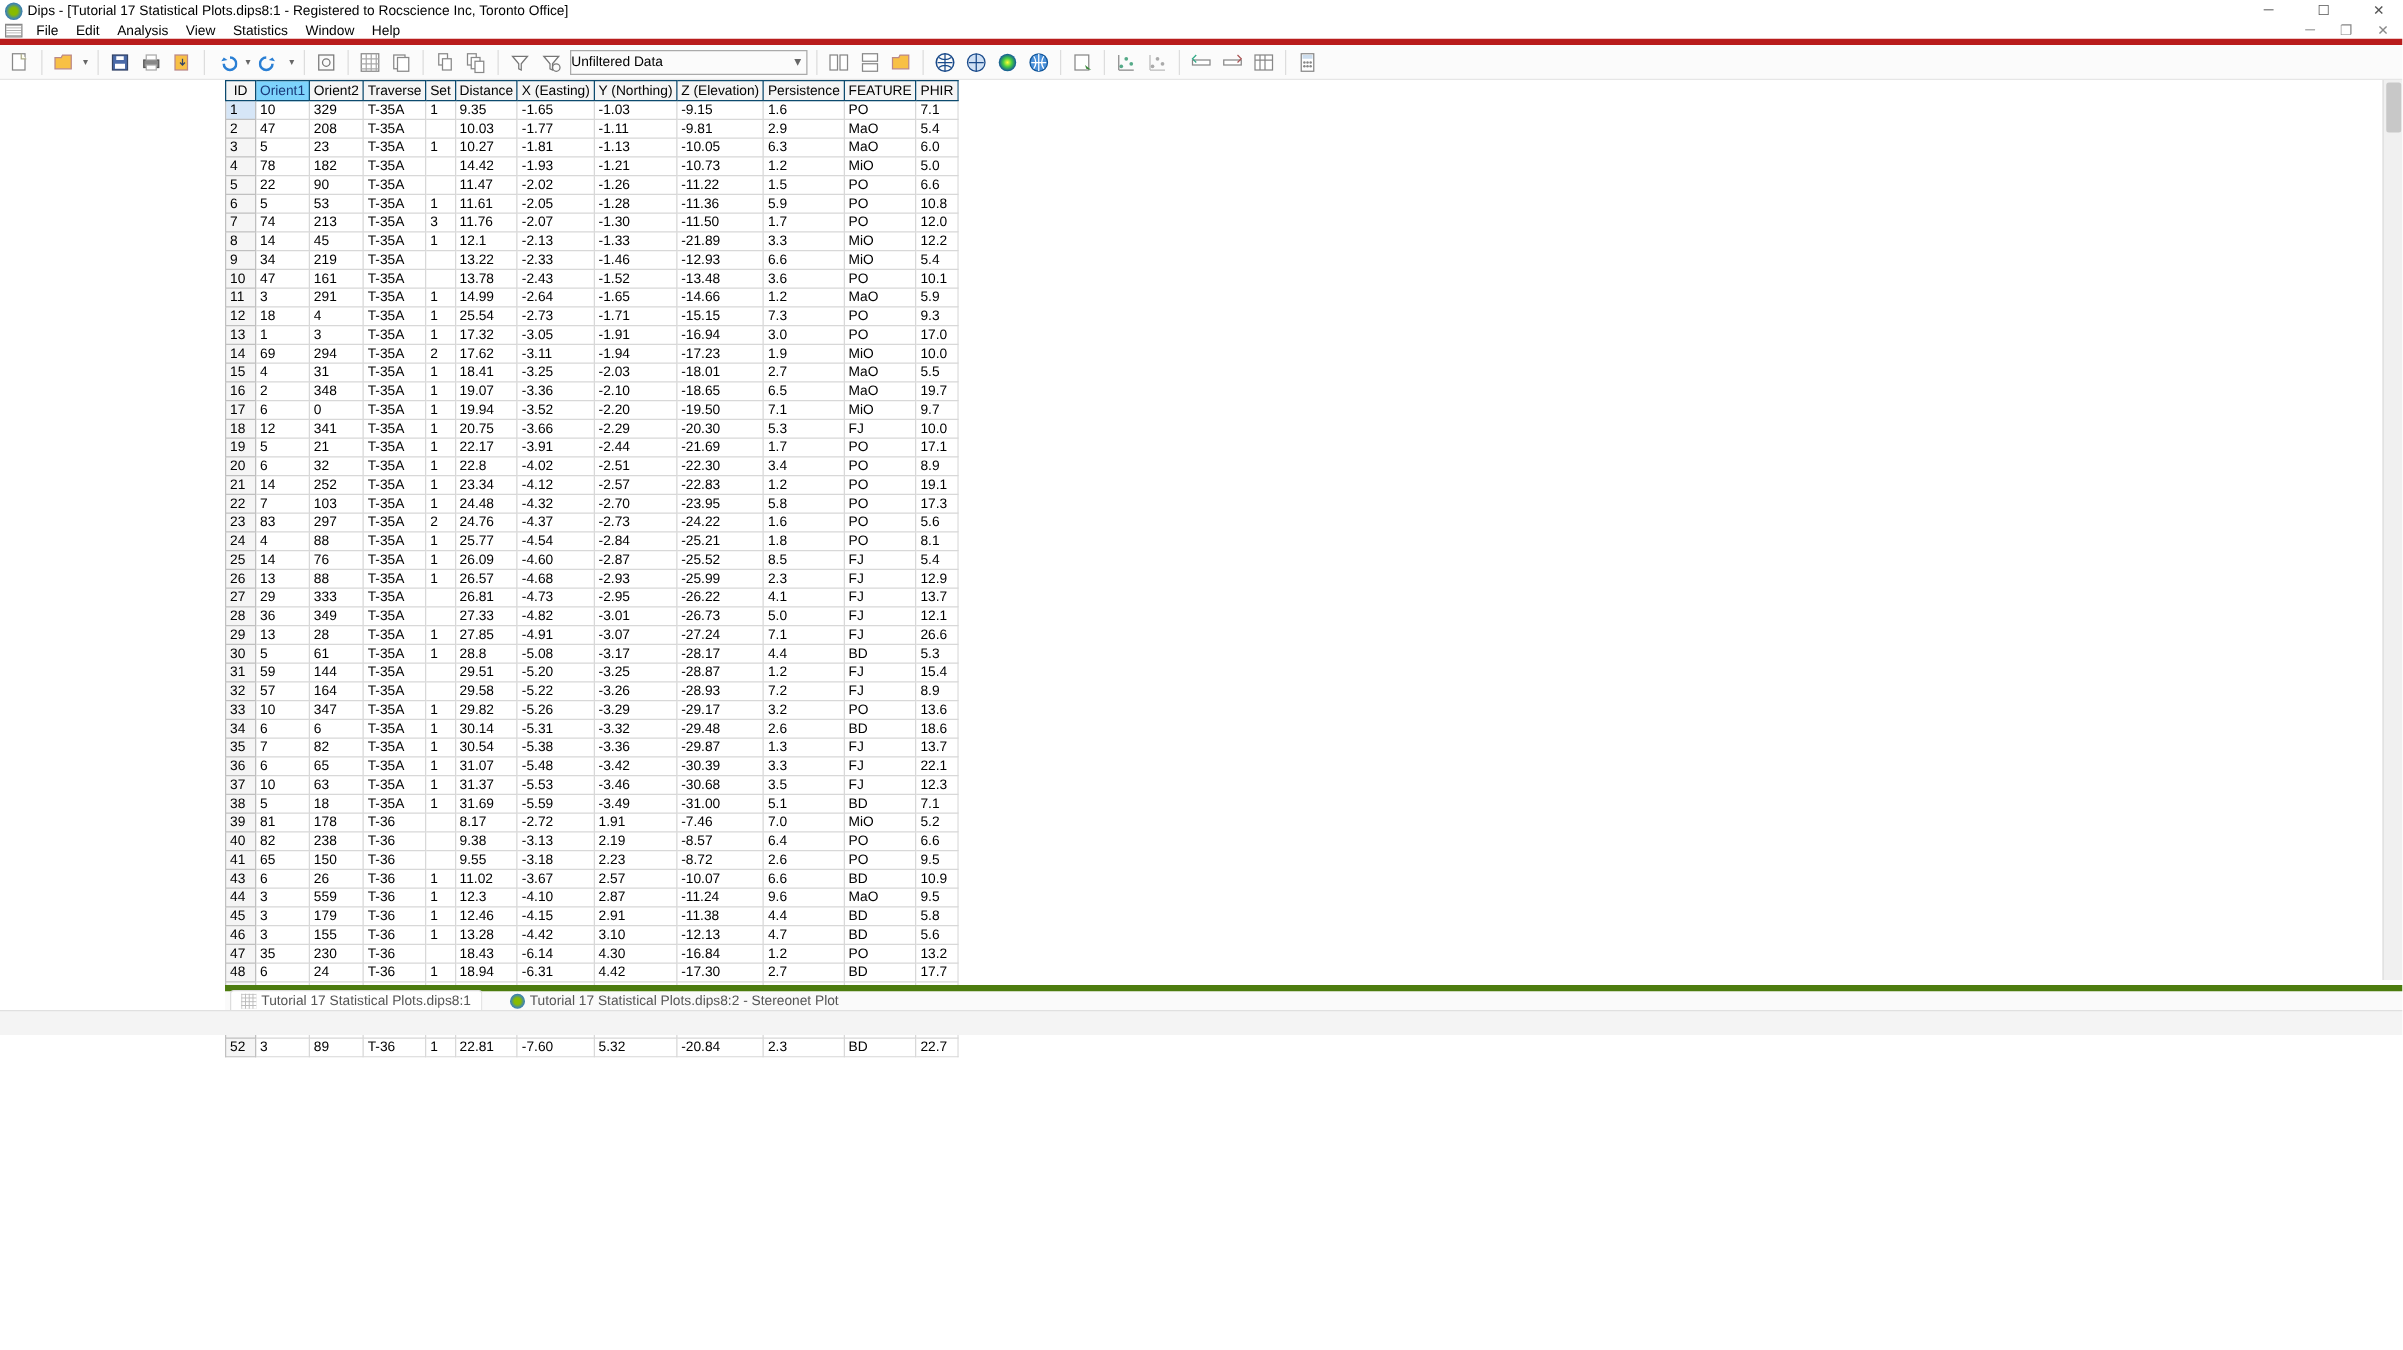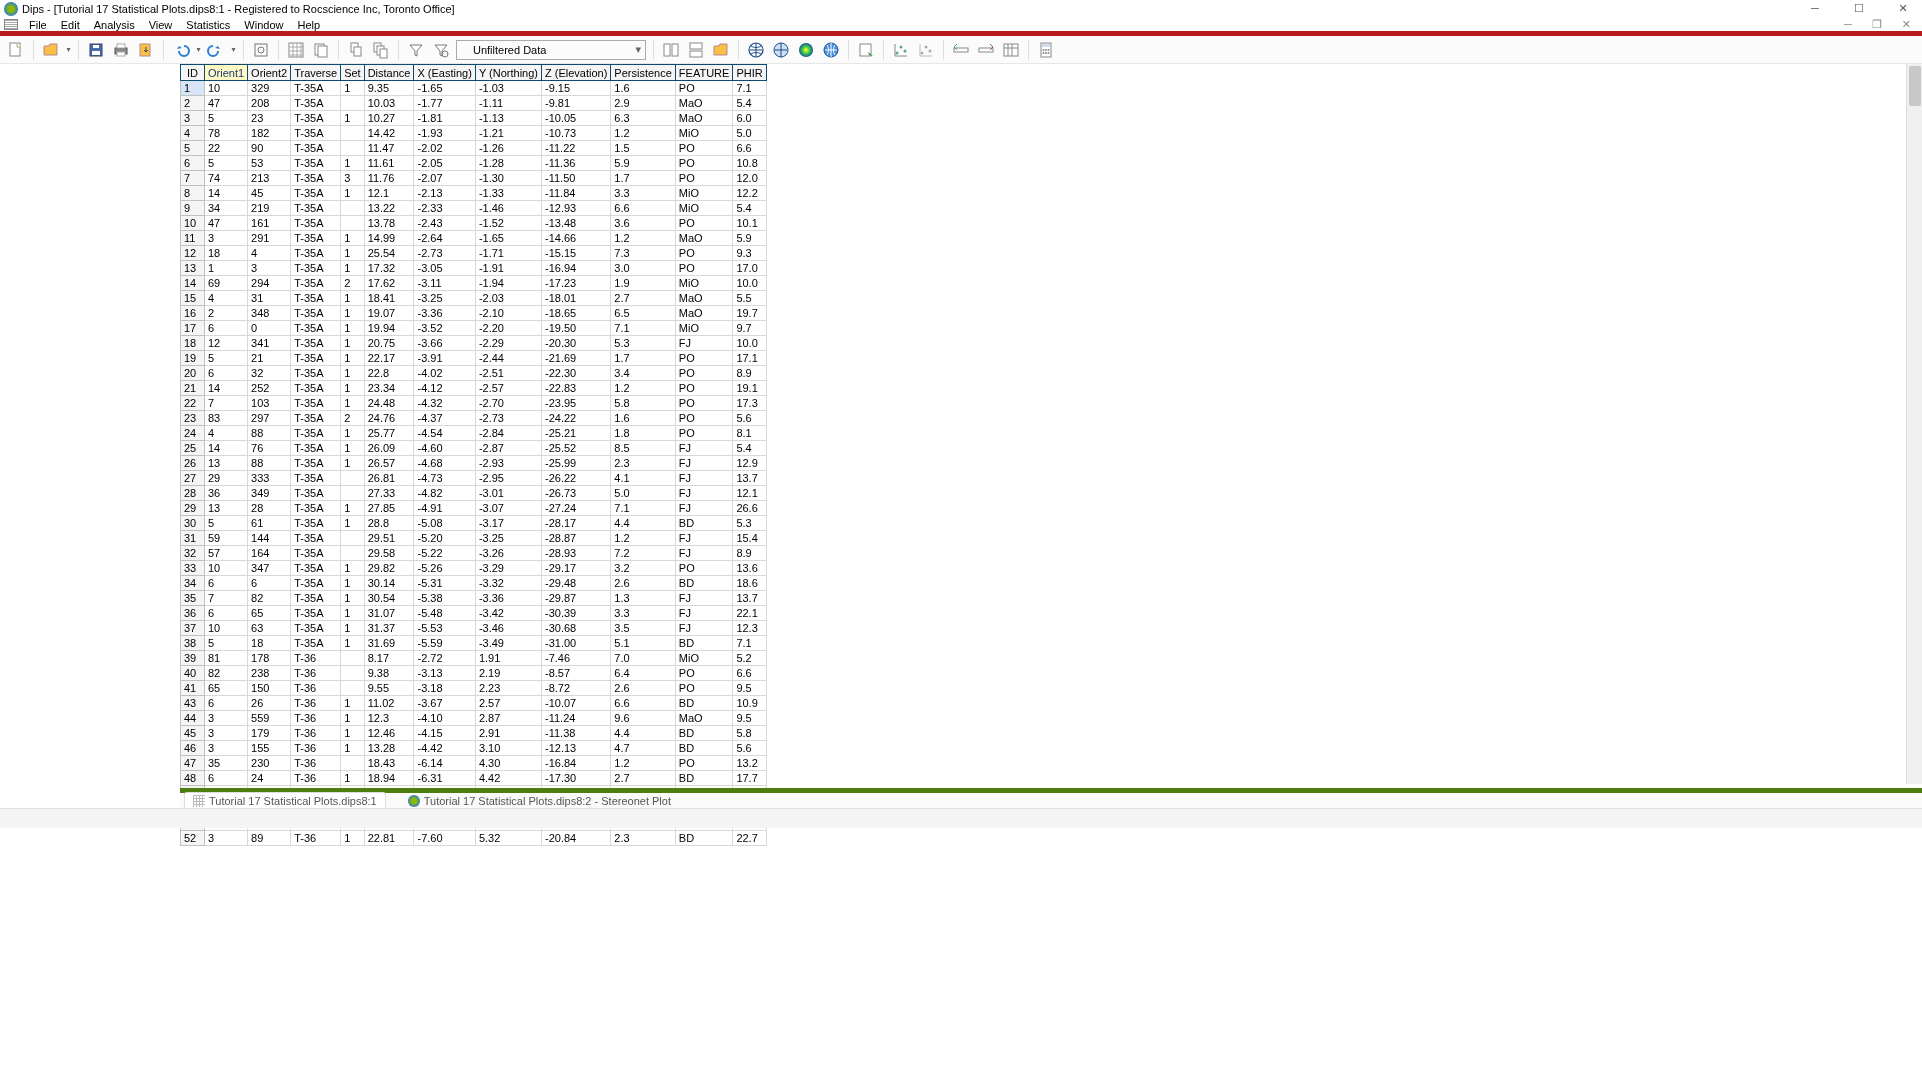--- a/index.html
+++ b/index.html
@@ -11,28 +11,28 @@
 .win-btn { width: 30px; height: 16px; display: flex; align-items: center; justify-content: center; color: #555; cursor: pointer; }
 .win-close { background: none; }
 .menubar { height: 18px; background: #fff; display: flex; align-items: center; padding-left: 4px; border-bottom: 5px solid #b91c1c; position: relative; }
 .menubar .app-icon { width: 14px; height: 11px; background: linear-gradient(#aaa 1px,transparent 1px) 0 0/100% 2px, #fff; border: 1px solid #888; margin-right: 4px; }
 .menubar span { padding: 1px 7px; cursor: pointer; }
 .mdi-controls { position: absolute; right: 4px; display: flex; gap: 6px; font-size: 9px; color: #888; }
 .toolbar { height: 28px; background: #fbfbfb; border-bottom: 1px solid #e6e6e6; display: flex; align-items: center; padding: 0 4px; gap: 1px; }
 .tb-btn { width: 24px; height: 24px; display: flex; align-items: center; justify-content: center; cursor: pointer; border-radius: 2px; }
 .tb-sep { width: 1px; height: 20px; background: #ddd; margin: 0 4px; }
 .tb-dd { width: 9px; font-size: 8px; color: #666; text-align: center; cursor: pointer; }
-.tb-select { flex: 0 0 190px; height: 20px; border: 1px solid #aaa; display: flex; align-items: center; padding: 0 16px; margin: 0 2px; position: relative; }
+.tb-select { flex: 0 0 190px; height: 20px; border: 1px solid #aaa; display: flex; align-items: center; padding: 0 0; margin: 0 2px; position: relative; }
 .tb-select::after { content: "▾"; position: absolute; right: 4px; color: #666; }
 .icon-svg { width: 18px; height: 18px; }
 .content { position: relative; height: 720px; background: #fff; }
 .table-wrap { position: absolute; left: 180px; top: 0; overflow: auto; }
 table { border-collapse: collapse; font-size: 11px; }
 th { background: #f5f5f5; border: 1px solid #0c4a6e; padding: 1px 3px; font-weight: normal; text-align: center; height: 16px; white-space: nowrap; }
-th.hl { background: #fef9c3; color: #1a3a7a; }
+th.hl { background: #7dd3fc; color: #1a3a7a; }
 td { border: 1px solid #d8d8d8; padding: 0px 3px; height: 14px; text-align: left; white-space: nowrap; line-height: 14px; }
 td.rowhead { background: #f5f5f5; border: 1px solid #c0c0c0; text-align: left; padding-left: 3px; width: 24px; }
 td.rowhead.sel { background: #d6e6f7; }
 .scrollbar-stub { position: absolute; right: 0; top: 0; bottom: 0; width: 16px; background: #f0f0f0; border-left: 1px solid #ddd; }
 .scrollbar-stub .thumb { position: absolute; left: 2px; width: 12px; top: 2px; height: 40px; background: #c8c8c8; border-radius: 2px; }
 .tabbar { position: absolute; bottom: 272px; left: 180px; right: 0; height: 20px; background: #fafafa; border-top: 5px solid #4d7c0f; display: flex; align-items: center; padding-left: 4px; gap: 14px; }
 .tab { display: flex; align-items: center; gap: 4px; padding: 2px 8px; cursor: pointer; color: #555; }
 .tab.active { background: #fff; border: 1px solid #ddd; border-bottom: none; border-radius: 3px 3px 0 0; }
 .tab-icon-grid { width: 12px; height: 12px; background: linear-gradient(#bbb 1px,transparent 1px) 0 0/100% 3px, linear-gradient(90deg,#bbb 1px,transparent 1px) 0 0/3px 100%,#fff;}
 .tab-icon-stereo { width: 12px; height: 12px; border-radius: 50%; background: radial-gradient(circle,#8b0 30%,#48a 60%,#159 100%); }
@@ -394,21 +394,21 @@
           </tr>
           <tr>
             <td class="rowhead">8</td>
             <td>14</td>
             <td>45</td>
             <td>T-35A</td>
             <td>1</td>
             <td>12.1</td>
             <td>-2.13</td>
             <td>-1.33</td>
-            <td>-11.84</td>
+            <td>-21.89</td>
             <td>3.3</td>
             <td>MiO</td>
             <td>12.2</td>
           </tr>
           <tr>
             <td class="rowhead">9</td>
             <td>34</td>
             <td>219</td>
             <td>T-35A</td>
             <td></td>

